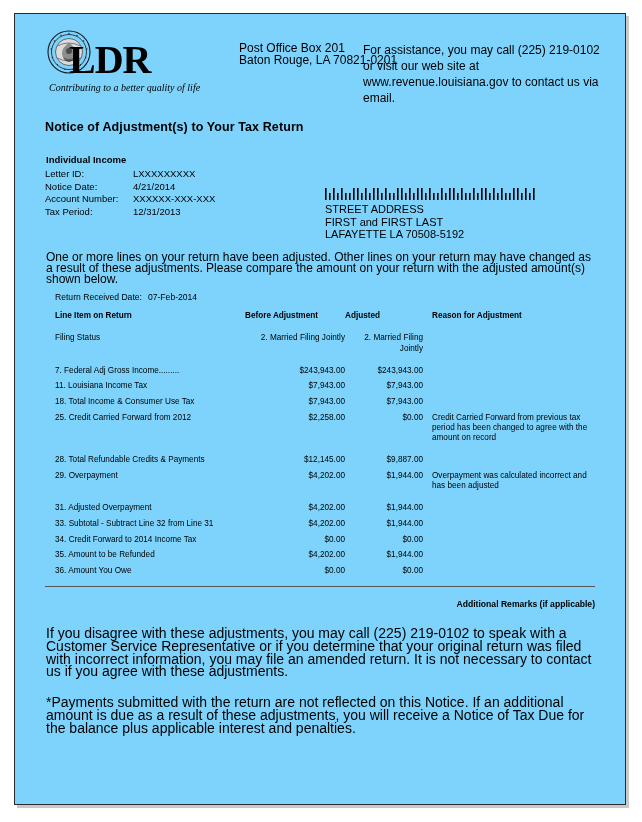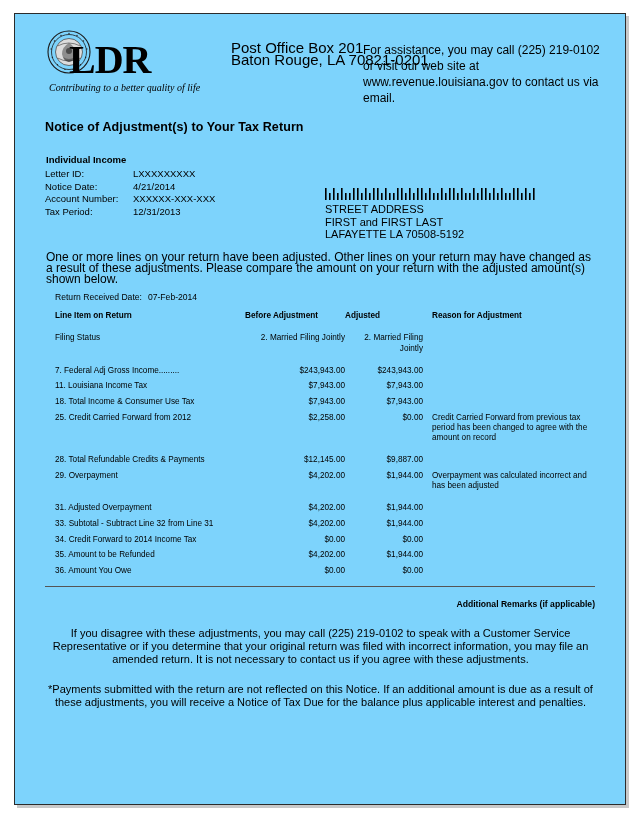--- a/index.html
+++ b/index.html
@@ -55,22 +55,22 @@
   }
   .tagline {
     position: absolute; left: 2px; top: 52px;
     font-family: "Liberation Serif", serif;
     font-style: italic;
     font-size: 10px;
     color: #000;
     white-space: nowrap;
   }
   .addr-col {
-    position: absolute; left: 186px; top: 14px;
-    font-size: 15px; line-height: 12px; color: #000;
+    position: absolute; left: 194px; top: 14px;
+    font-size: 12px; line-height: 12px; color: #000;
   }
   .assist-col {
     position: absolute; left: 318px; top: 14px;
     width: 240px;
     font-size: 12px; line-height: 16px; color: #000;
   }
 
   
   .doc-title {
     text-align: left;
@@ -143,23 +143,22 @@
     margin-top: 5px;
   }
 
   
   .remarks-head {
     font-size: 8.6px; font-weight: bold;
     margin: 9px 0 0 1px;
     text-align: right;
   }
   .para {
-    font-size: 11px; line-height: 12.8px;
+    font-size: 14px; line-height: 12.8px;
     margin: 18px 0 0 1px;
-    text-align: center;
   }
 </style>
 </head>
 <body>
 
 <div id="root">
   <div id="page-shadow"></div>
   <div id="page">
     <div class="content">
 

